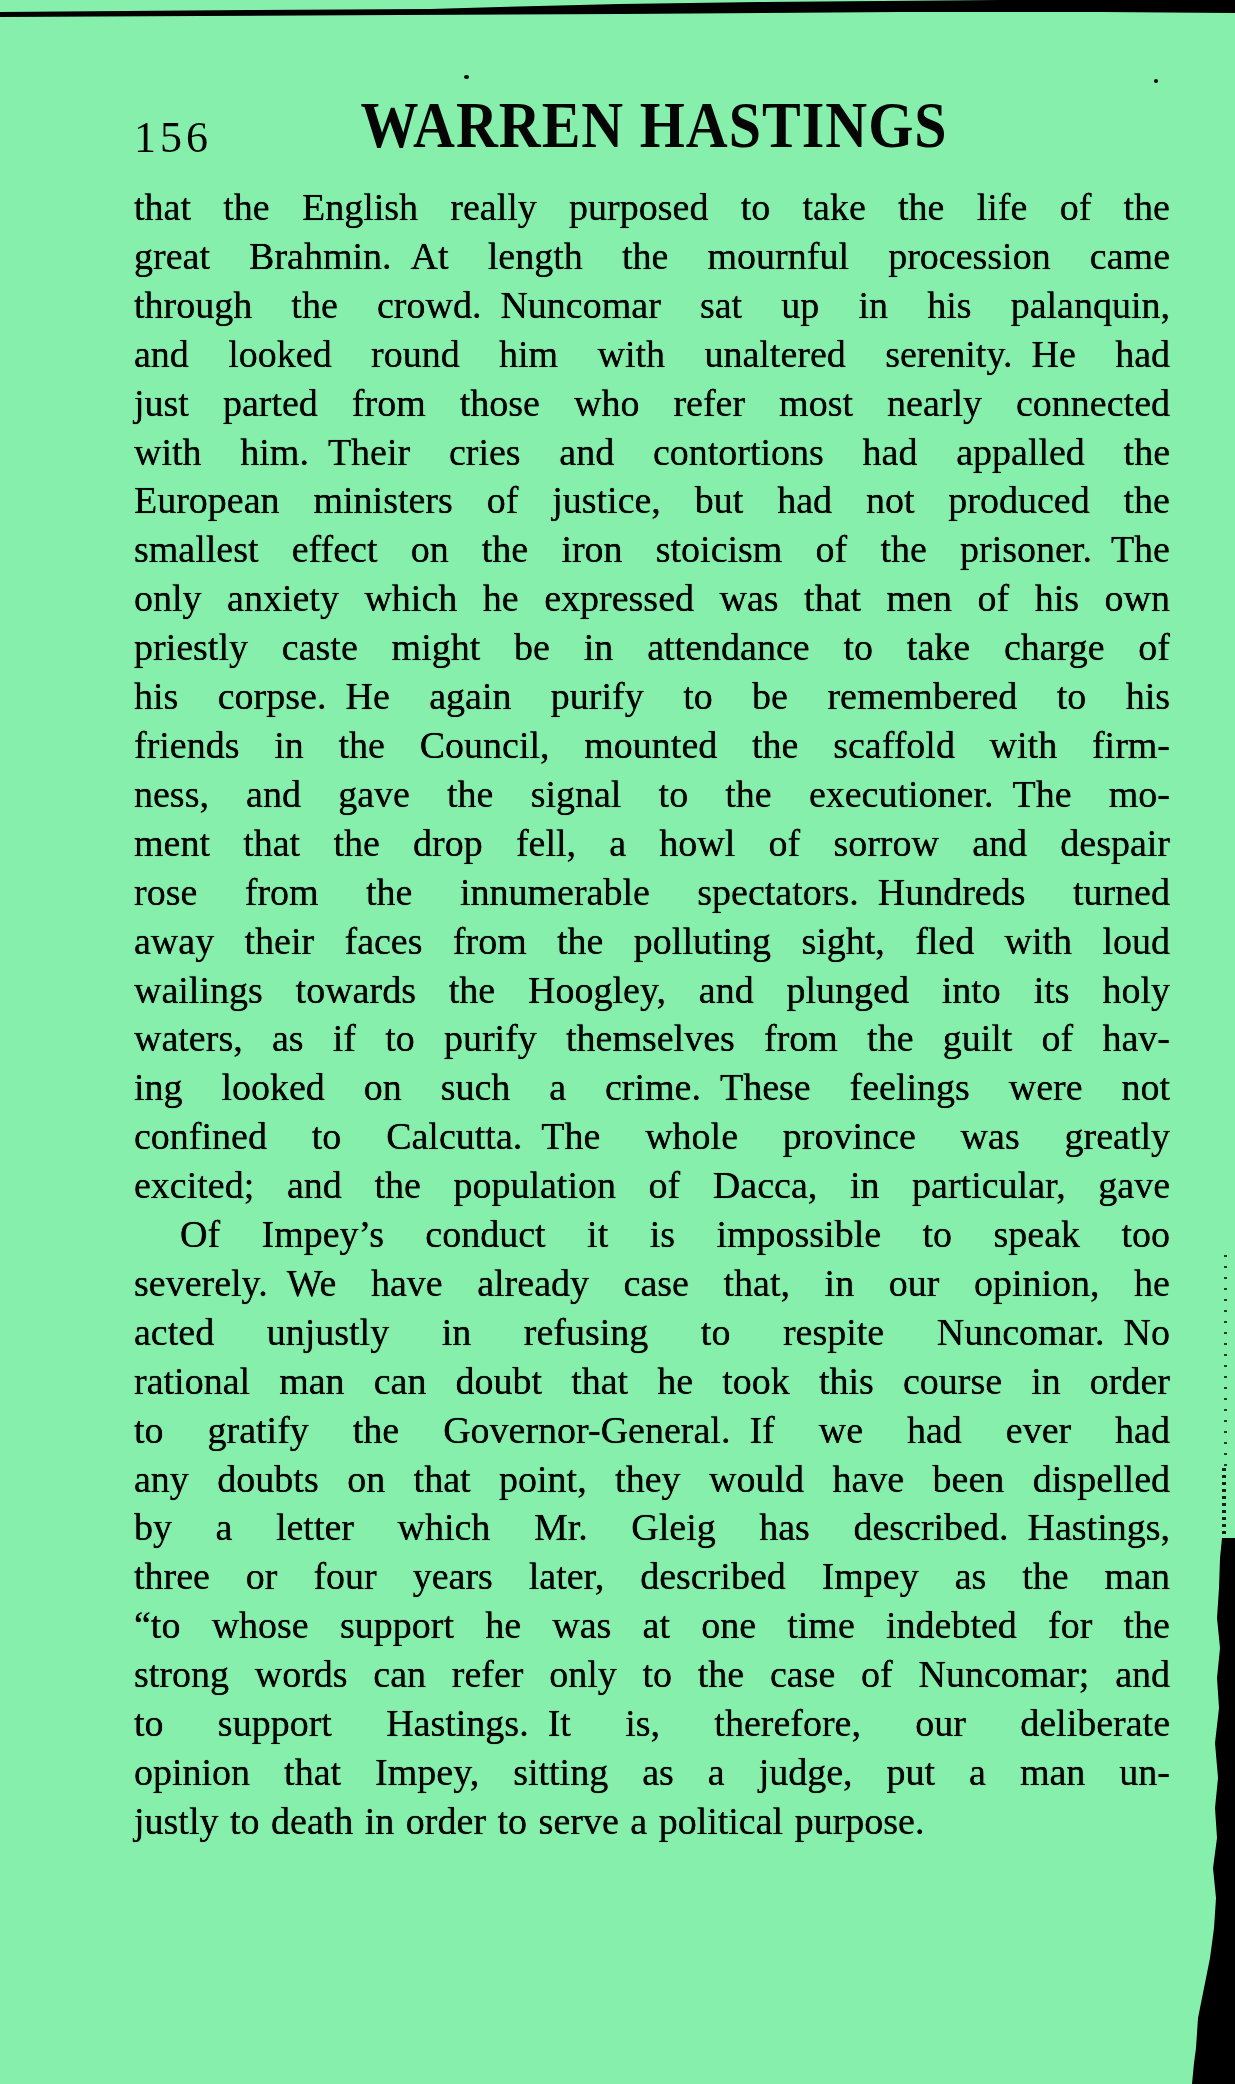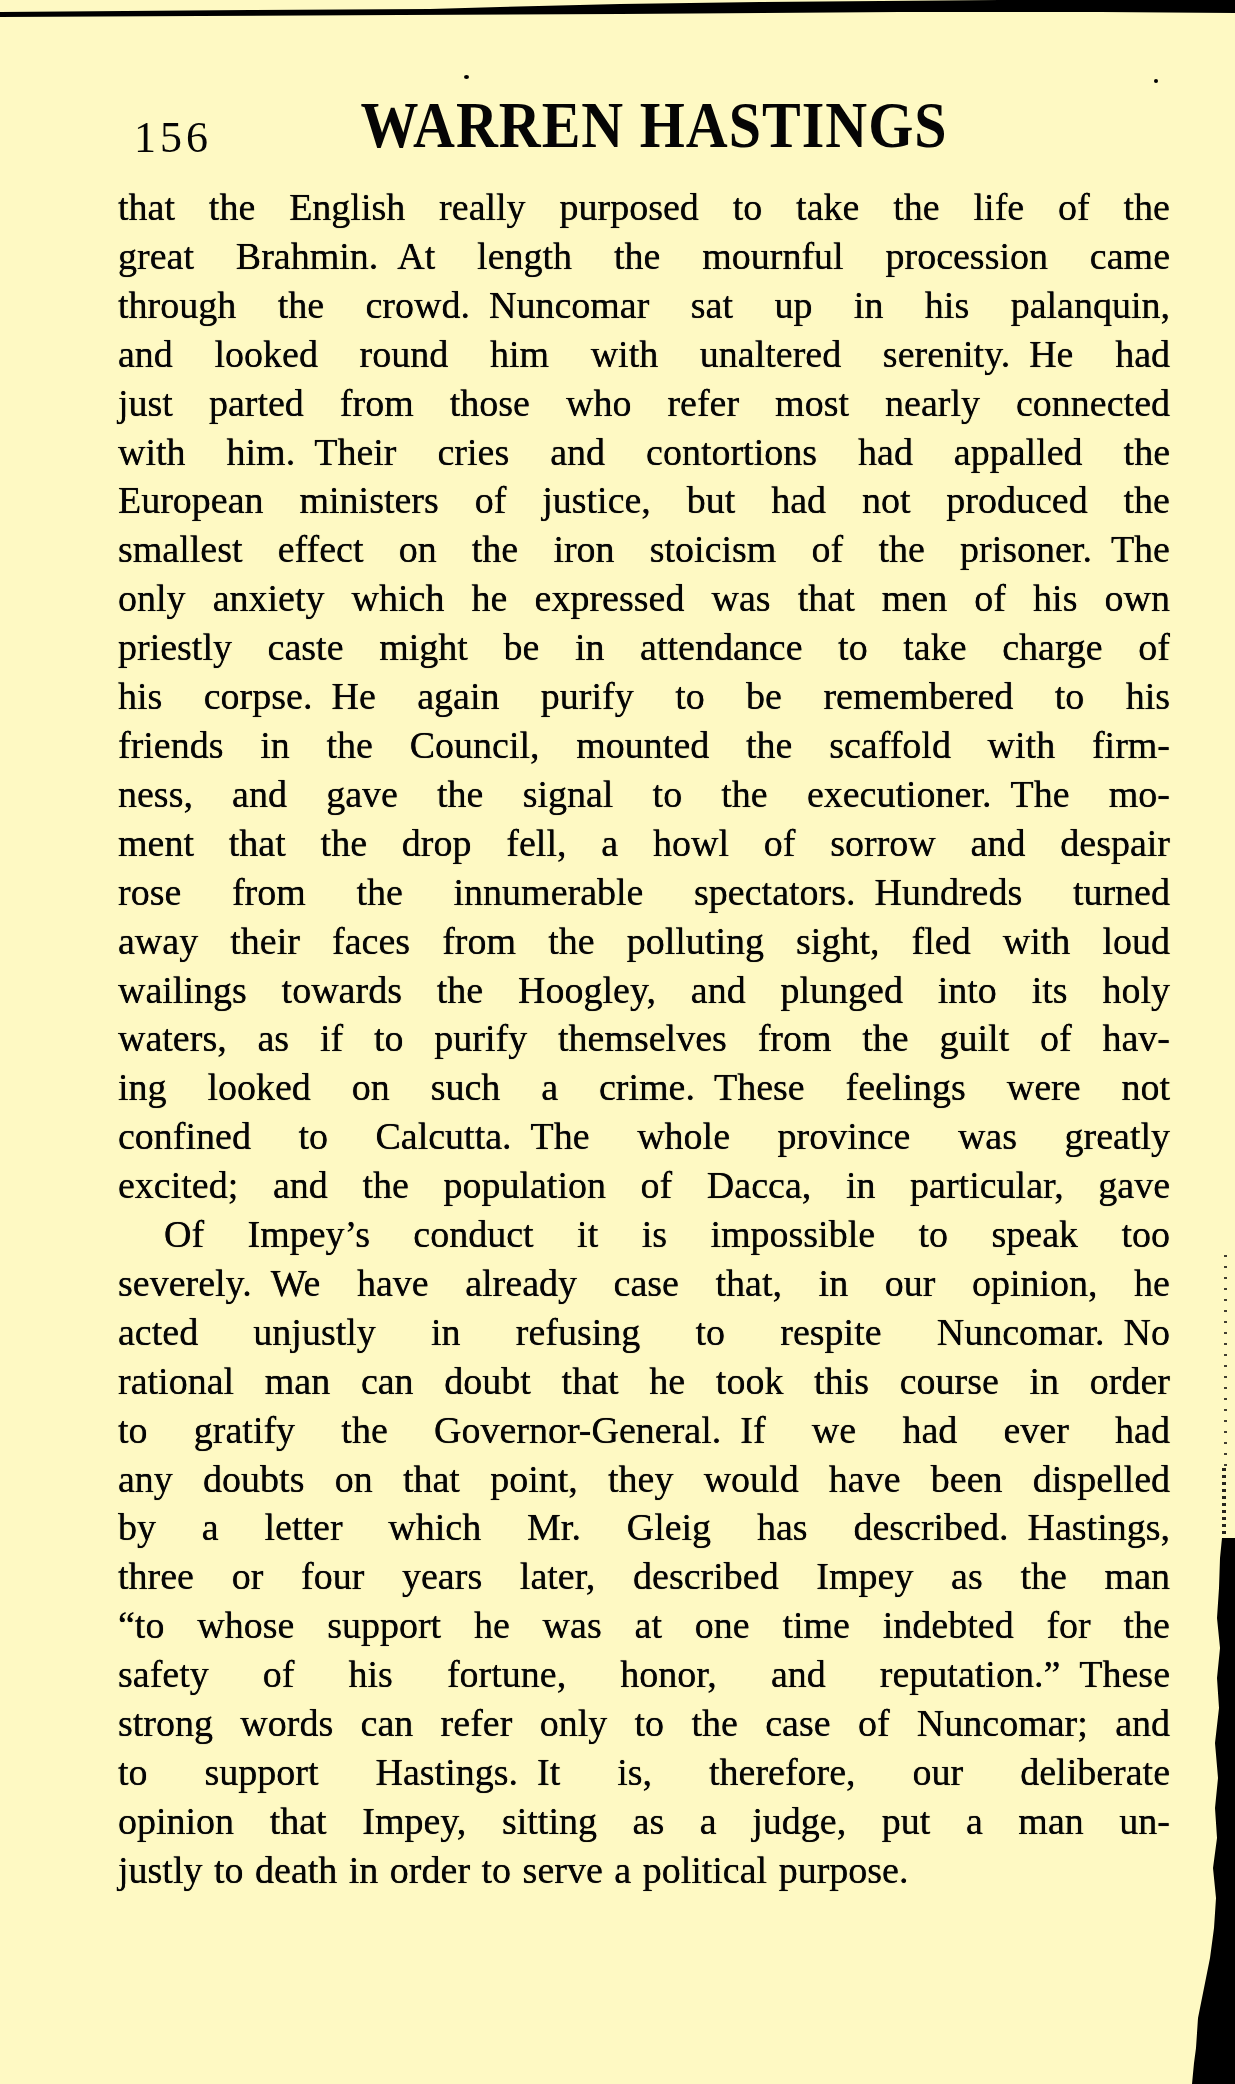--- a/index.html
+++ b/index.html
@@ -1,20 +1,20 @@
 <!DOCTYPE html>
 <html><head>
 <meta charset="utf-8">
 <style>
   html, body { margin: 0; padding: 0; background: #e8e8e8; }
   .page {
     position: relative;
     width: 1235px;
     height: 2084px;
-    background: #fef9c3;
+    background: #86efac;
     overflow: hidden;
     color: #050505;
     font-family: "Liberation Serif", serif;
   }
 
   
   .top-band {
     position: absolute; left: 0; top: 0; width: 1235px; height: 20px;
     background: #000;
     clip-path: polygon(
@@ -59,21 +59,21 @@
     white-space: nowrap;
   }
 
   
   .bodytext {
     position: absolute; left: 118px; top: 183px; width: 1052px;
     font-size: 38px; line-height: 48.9px;
     word-spacing: 2px;
     text-shadow: 0 0 0.7px #000;
   }
-  .line { text-align: justify; text-align-last: justify; white-space: normal; }
+  .line { text-align: justify; text-align-last: justify; white-space: normal; margin-left: 16px; }
   .line.end { text-align-last: left; }
   .para.indented .line:first-child { text-indent: 46px; }
 </style>
 </head>
 <body>
 
 <div class="page">
   <div class="top-band"></div>
   <div class="speck s1"></div>
   <div class="speck s2"></div>
@@ -108,21 +108,20 @@
       <div class="para indented">
         <div class="line">Of Impey’s conduct it is impossible to speak too</div>
         <div class="line">severely. We have already case that, in our opinion, he</div>
         <div class="line">acted unjustly in refusing to respite Nuncomar. No</div>
         <div class="line">rational man can doubt that he took this course in order</div>
         <div class="line">to gratify the Governor-General. If we had ever had</div>
         <div class="line">any doubts on that point, they would have been dispelled</div>
         <div class="line">by a letter which Mr. Gleig has described. Hastings,</div>
         <div class="line">three or four years later, described Impey as the man</div>
         <div class="line">“to whose support he was at one time indebted for the</div>
-        <div class="line">safety of his fortune, honor, and reputation.” These</div>
         <div class="line">strong words can refer only to the case of Nuncomar; and</div>
         <div class="line">to support Hastings. It is, therefore, our deliberate</div>
         <div class="line">opinion that Impey, sitting as a judge, put a man un-</div>
         <div class="line end">justly to death in order to serve a political purpose.</div>
       </div>
     </main>
 
   <div class="dotline"></div>
   <div class="dotline2"></div>
   <div class="streak"></div>

